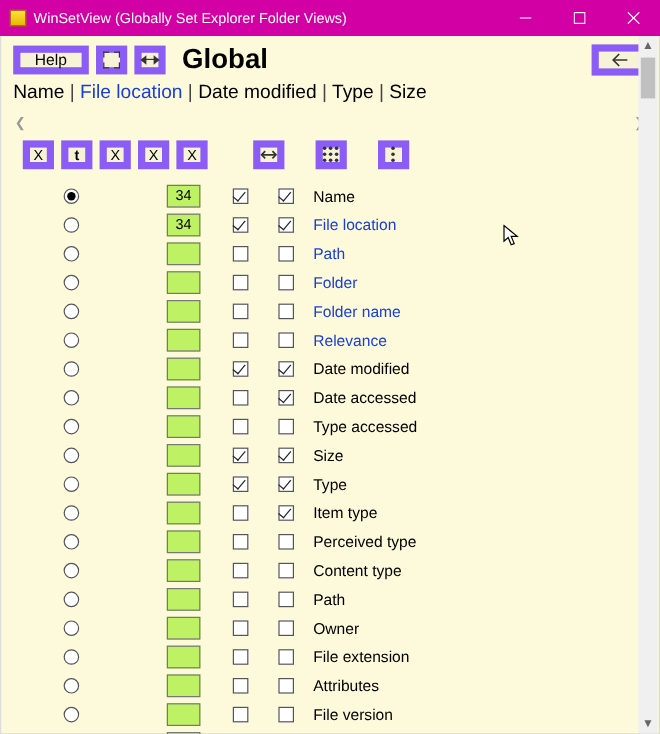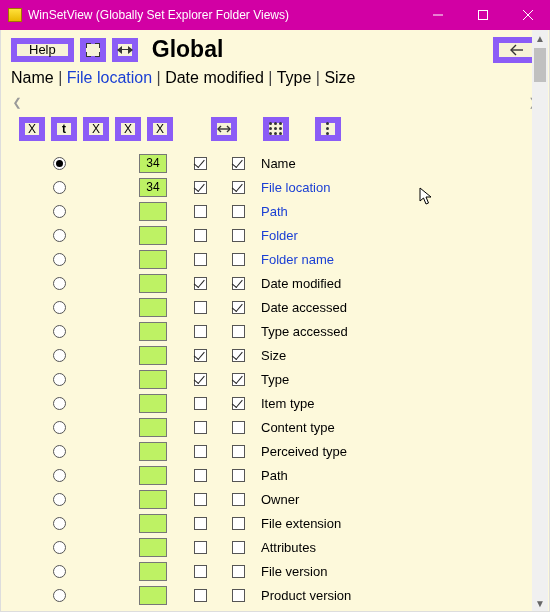--- a/index.html
+++ b/index.html
@@ -323,20 +323,33 @@
           <div class="chk"></div>
         </div>
         <div class="cell-label link">Folder name</div>
       </div>
       <div class="row">
         <div class="cell-radio">
           <div class="radio"></div>
         </div>
         <div class="cell-input"><input style=""></div>
         <div class="cell-chk">
+          <div class="chk"></div>
+        </div>
+        <div class="cell-chk">
+          <div class="chk"></div>
+        </div>
+        <div class="cell-label link">Relevance</div>
+      </div>
+      <div class="row">
+        <div class="cell-radio">
+          <div class="radio"></div>
+        </div>
+        <div class="cell-input"><input style=""></div>
+        <div class="cell-chk">
           <div class="chk on"></div>
         </div>
         <div class="cell-chk">
           <div class="chk on"></div>
         </div>
         <div class="cell-label">Date modified</div>
       </div>
       <div class="row">
         <div class="cell-radio">
           <div class="radio"></div>
@@ -406,34 +419,34 @@
         <div class="cell-radio">
           <div class="radio"></div>
         </div>
         <div class="cell-input"><input style=""></div>
         <div class="cell-chk">
           <div class="chk"></div>
         </div>
         <div class="cell-chk">
           <div class="chk"></div>
         </div>
+        <div class="cell-label">Perceived type</div>
+      </div>
+      <div class="row">
+        <div class="cell-radio">
+          <div class="radio"></div>
+        </div>
+        <div class="cell-input"><input style=""></div>
+        <div class="cell-chk">
+          <div class="chk"></div>
+        </div>
+        <div class="cell-chk">
+          <div class="chk"></div>
+        </div>
         <div class="cell-label">Content type</div>
-      </div>
-      <div class="row">
-        <div class="cell-radio">
-          <div class="radio"></div>
-        </div>
-        <div class="cell-input"><input style=""></div>
-        <div class="cell-chk">
-          <div class="chk"></div>
-        </div>
-        <div class="cell-chk">
-          <div class="chk"></div>
-        </div>
-        <div class="cell-label">Perceived type</div>
       </div>
       <div class="row">
         <div class="cell-radio">
           <div class="radio"></div>
         </div>
         <div class="cell-input"><input style=""></div>
         <div class="cell-chk">
           <div class="chk"></div>
         </div>
         <div class="cell-chk">

